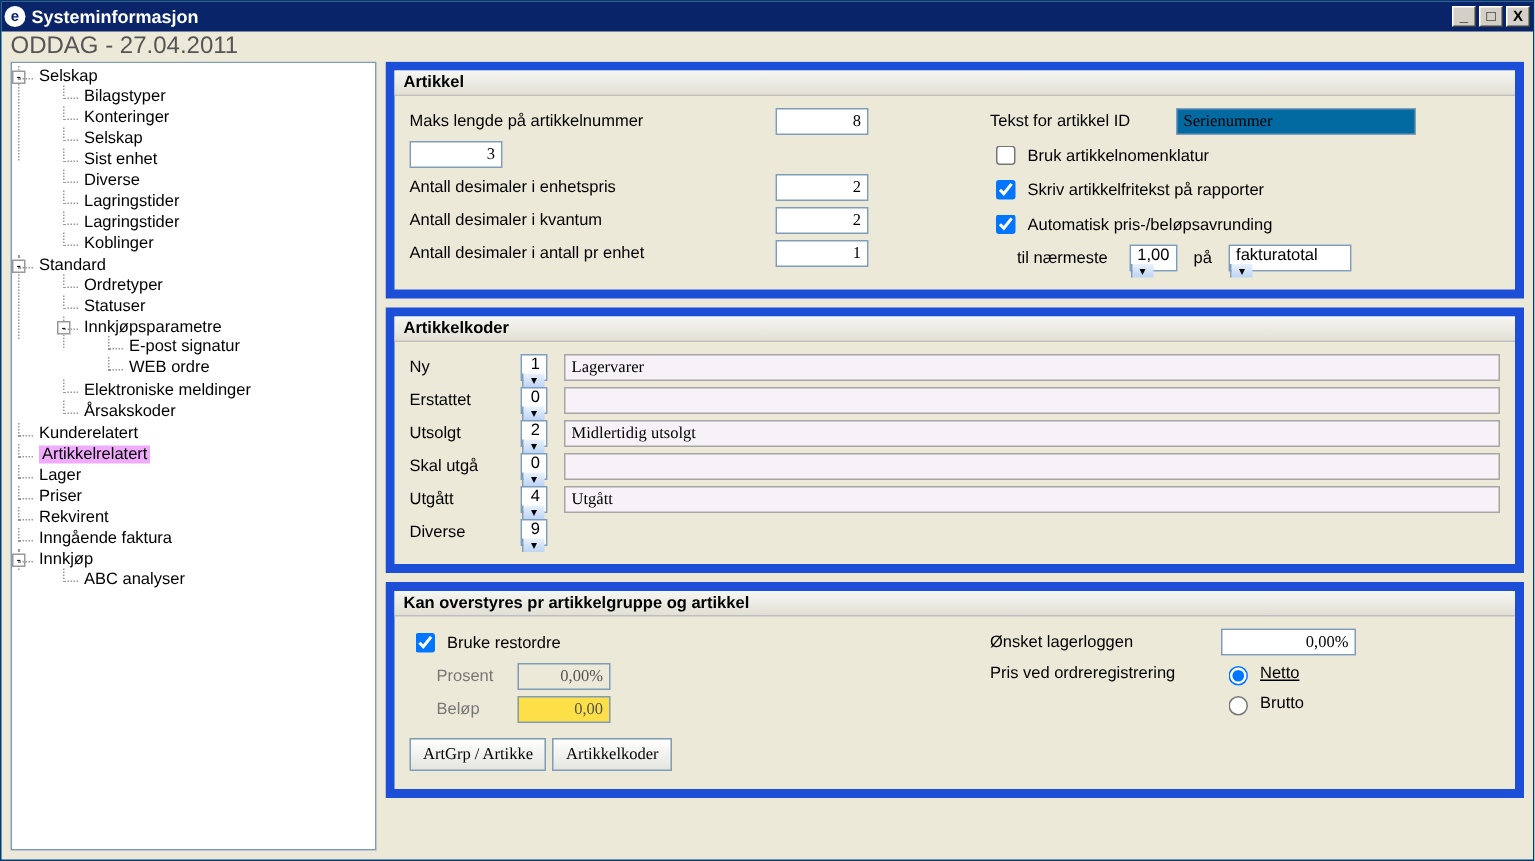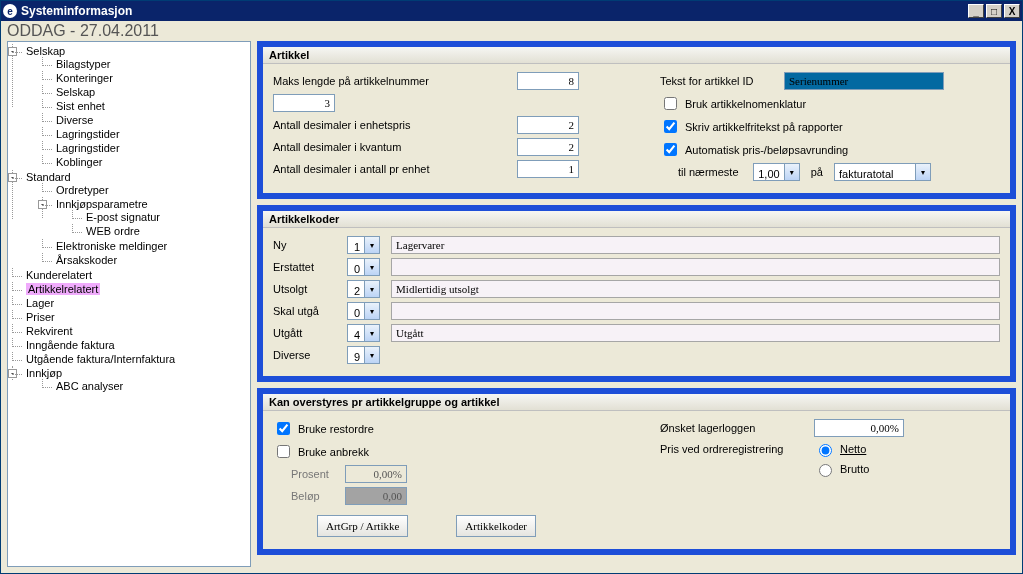--- a/index.html
+++ b/index.html
@@ -96,38 +96,38 @@
   }
   .txtbox {
     height:18px; border:1px solid #7f9db9; background:#0369a1;
     padding:1px 4px; font:11px Tahoma;
   }
   .codebox {
     flex:1; height:18px; border:1px solid #a6a6a6; background:#f7f2f7;
     padding:1px 4px; font:11px Tahoma;
   }
   .combo {
-    display:inline-flex; align-items:flex-end;
-    border:1px solid #7f9db9; background:#fff; height:18px;
+    display:inline-flex; align-items:flex-start;
+    border:1px solid #7f9db9; background:#fff; height:18px;flex-direction:column;
   }
   .combo .val { padding:0 4px; min-width:30px; text-align:right;}
   .combo .val.left { text-align:left; min-width:80px;}
   .combo .arrow {
     width:15px; height:16px; border-left:1px solid #7f9db9;
     background:linear-gradient(#eaf2fb,#bcd4f6);
     display:flex;align-items:center;justify-content:center;font-size:8px;
     cursor:pointer;
   }
   .chk, .rdo { margin-right:4px; vertical-align:middle;}
   .twocol { display:flex; gap:15px; }
   .col { flex:1; }
   .col2 { width:340px; }
   .btnflat {
     border:1px solid #7f9db9; background:linear-gradient(#fefefe,#e5e5e0);
-    padding:2px 8px; font:11px Tahoma; cursor:pointer; height:22px;margin-left:44px;
+    padding:2px 8px; font:11px Tahoma; cursor:pointer; height:22px;
   }
   .smallcombo .val { min-width:16px; }
   .disabled { color:#777; }
 </style>
 </head>
 <body>
 
 <div class="window">
   <div class="titlebar">
     <span class="logo">e</span>
@@ -153,39 +153,39 @@
             <li><span>Lagringstider</span></li>
             <li><span>Lagringstider</span></li>
             <li><span>Koblinger</span></li>
           </ul>
         </li>
         <li class="has">
           <span class="expander">-</span>
           <span>Standard</span>
           <ul>
             <li><span>Ordretyper</span></li>
+            <li><span>Statuser</span></li>
             <li class="has">
               <span class="expander">-</span>
               <span>Innkjøpsparametre</span>
               <ul>
                 <li><span>E-post signatur</span></li>
                 <li><span>WEB ordre</span></li>
               </ul>
             </li>
             <li><span>Elektroniske meldinger</span></li>
             <li><span>Årsakskoder</span></li>
           </ul>
         </li>
         <li><span>Kunderelatert</span></li>
         <li><span class="selected">Artikkelrelatert</span></li>
         <li><span>Lager</span></li>
         <li><span>Priser</span></li>
         <li><span>Rekvirent</span></li>
         <li><span>Inngående faktura</span></li>
-        <li><span>Utgående faktura/Internfaktura</span></li>
         <li class="has">
           <span class="expander">-</span>
           <span>Innkjøp</span>
           <ul>
             <li><span>ABC analyser</span></li>
           </ul>
         </li>
       </ul>
     </div>
 
@@ -281,31 +281,27 @@
 
       <div class="group">
         <div class="group-header">Kan overstyres pr artikkelgruppe og artikkel</div>
         <div class="group-body">
           <div class="twocol">
             <div class="col">
               <div class="row">
                   <input type="checkbox" class="chk" checked="" style="">
                   <span>Bruke restordre</span>
                 </div>
-              <div class="row">
-                  <input type="checkbox" class="chk" style="">
-                  <span>Bruke anbrekk</span>
-                </div>
               <div class="row disabled" style="padding-left:18px">
                 <span style="width:50px">Prosent</span>
                 <input class="numbox" style="background: rgb(236, 233, 216); text-align: right;" disabled="" value="0,00%">
               </div>
               <div class="row disabled" style="padding-left:18px">
                 <span style="width:50px">Beløp</span>
-                <input class="numbox" style="background: #a3a3a3; text-align: right; padding-left: 36px;" disabled="" value="0,00">
+                <input class="numbox" style="background: #fde047; text-align: right; padding-left: 36px;" disabled="" value="0,00">
               </div>
             </div>
             <div class="col2">
               <div class="row">
                 <span style="width:150px">Ønsket lagerloggen</span>
                 <input class="numbox" style="width: 90px;" value="0,00%">
               </div>
               <div class="row">
                 <span style="width:150px">Pris ved ordreregistrering</span>
                 <input type="radio" name="pris" class="rdo" checked="" style="">

